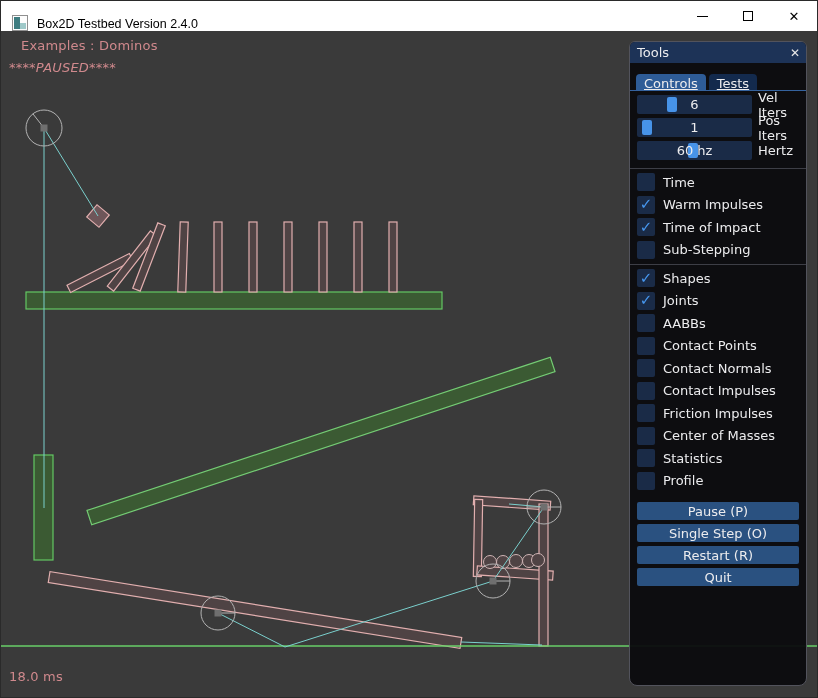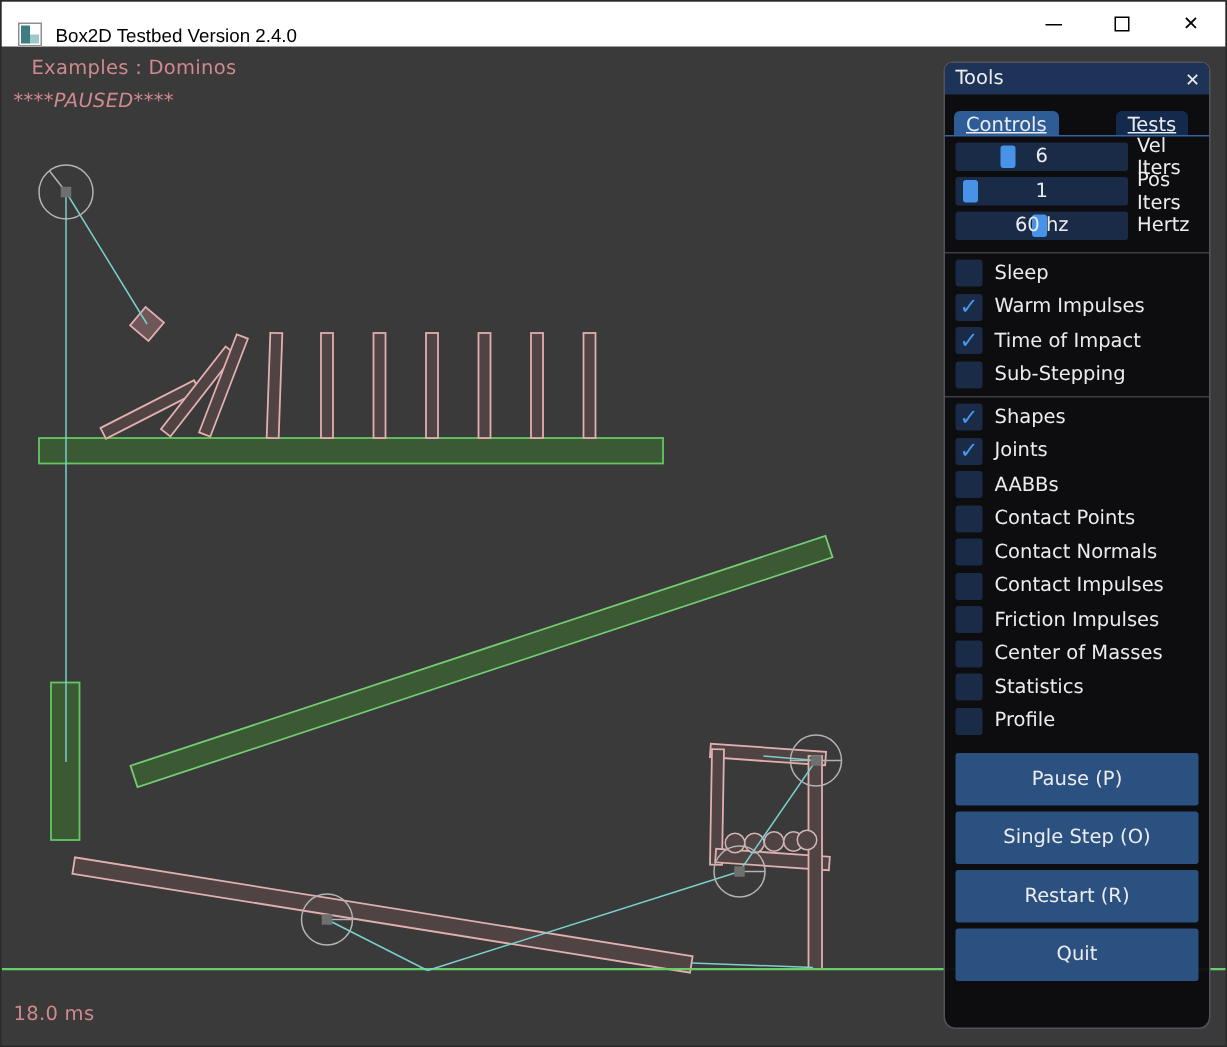--- a/index.html
+++ b/index.html
@@ -37,40 +37,40 @@
     box-sizing:border-box;color:#ececee;font-size:13px;display:flex;flex-direction:column;
   }
   .panel-header{height:21px;background:#1d3357;border-radius:5px 5px 0 0;
     display:flex;align-items:center;flex:0 0 auto;}
   .panel-title{margin-left:7px;}
   .panel-close{margin-left:auto;margin-right:6px;font-size:12px;color:#e8e8e8;cursor:default;}
   .tab-bar{margin-top:6px;height:21px;display:flex;align-items:flex-end;padding-left:6px;
     border-bottom:1px solid #35639f;flex:0 0 auto;}
   .tab{height:16px;line-height:19px;padding:0 8px;border-radius:4px 4px 0 0;margin-right:3px;text-decoration:underline;}
   .tab-active{background:#2e5c97;}
-  .tab-inactive{background:#132a4d;margin-left:35px;}
+  .tab-inactive{background:#132a4d;}
   .slider-rows{margin-top:4px;flex:0 0 auto;}
   .slider-row{display:flex;align-items:center;height:19px;margin:0 0 4px 7px;}
   .slider-track{position:relative;width:115px;height:19px;background:#1a2b47;border-radius:2px;flex:0 0 auto;}
   .slider-grab{position:absolute;top:2px;width:10px;height:15px;background:#4793e8;border-radius:2px;}
   .slider-value{position:absolute;left:0;top:0;width:100%;height:100%;display:flex;
     align-items:center;justify-content:center;}
   .slider-label{margin-left:6px;}
   .separator{height:1px;background:#3d3e46;margin:0;flex:0 0 auto;}
   .sep1{margin-top:4px;}
   .sep2{margin-top:1px;}
   .checkbox-group{flex:0 0 auto;margin-top:4px;}
   .checkbox-row{display:flex;align-items:center;height:18px;margin:0 0 4.5px 7px;}
   .checkbox-box{width:18px;height:18px;background:#1a2b47;border-radius:2px;flex:0 0 auto;
     display:flex;align-items:center;justify-content:center;}
   .checkmark{color:#4797ef;font-size:15px;font-weight:bold;line-height:1;display:none;}
   .checked .checkmark{display:block;}
   .checkbox-label{margin-left:8px;}
   .button-stack{margin-top:8px;flex:0 0 auto;}
-  .panel-button{height:35px;margin:0 7px 4px 7px;background:#2a5180;border-radius:2px;
+  .panel-button{height:18px;margin:0 7px 4px 7px;background:#2a5180;border-radius:2px;
     display:flex;align-items:center;justify-content:center;cursor:default;}
 </style>
 </head>
 <body>
 
 <div class="window">
 
   <svg id="scene" class="scene-svg" width="818" height="698" viewBox="0 0 818 698">
       <g transform="translate(233,299.5) rotate(0)">
         <rect x="-208" y="-8.5" width="416" height="17" fill="#3b5a33" stroke="#63c763" stroke-width="1.2"></rect>
@@ -224,21 +224,21 @@
             <div class="slider-grab" style="left: 44%;"></div>
             <div class="slider-value">60 hz</div>
           </div>
           <span class="slider-label">Hertz</span>
         </div>
       </div>
     <div class="separator sep1"></div>
     <div class="checkbox-group" id="checkbox-group-0">
         <div class="checkbox-row">
           <div class="checkbox-box"></div>
-          <span class="checkbox-label">Sleep</span>
+          <span class="checkbox-label">Time</span>
         </div>
         <div class="checkbox-row checked">
           <div class="checkbox-box">
             <span class="checkmark">✓</span>
           </div>
           <span class="checkbox-label">Warm Impulses</span>
         </div>
         <div class="checkbox-row checked">
           <div class="checkbox-box">
             <span class="checkmark">✓</span>

